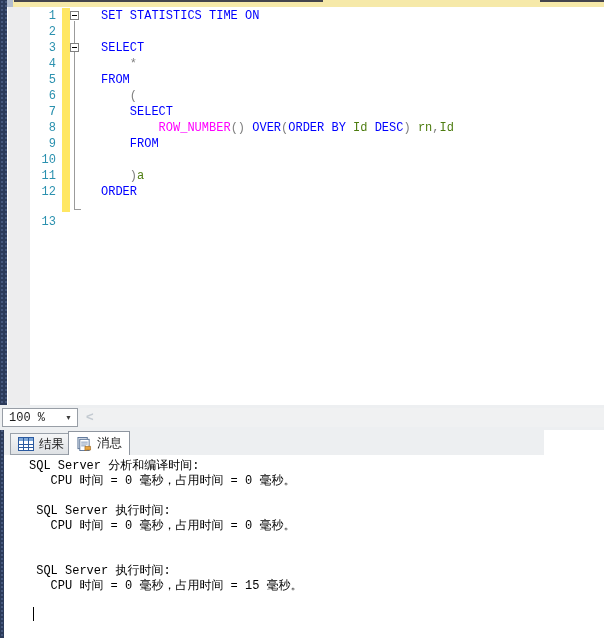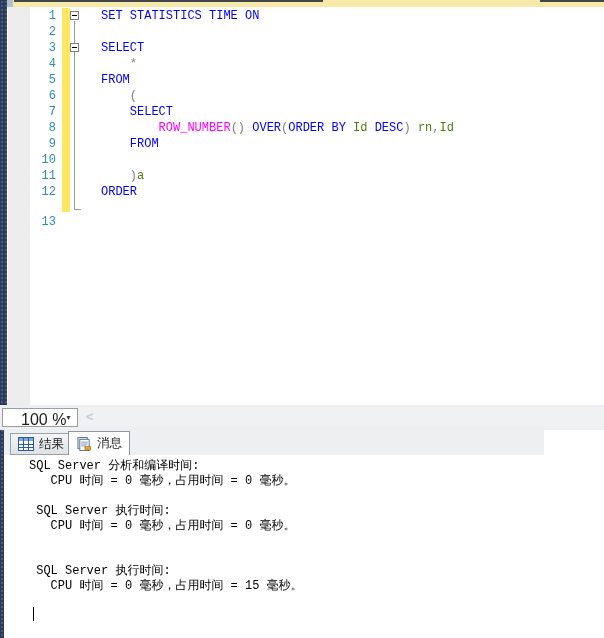--- a/index.html
+++ b/index.html
@@ -37,22 +37,22 @@
   .code-area{position:absolute;left:94px;top:0;right:0;height:294px;}
   .code-line{position:absolute;left:0;height:16px;line-height:16px;white-space:pre;
     font-family:"Liberation Mono","DejaVu Sans Mono",monospace;font-size:12px;color:#000;}
   .tk-kw{color:var(--kw,#0000ff);} .tk-fn{color:var(--fn,#ff00ff);}
   .tk-op{color:var(--op,#808080);} .tk-pl{color:#4d7c0f;}
 
   
   .status-row{position:absolute;left:0;top:405px;width:604px;height:25px;background:#edeff1;}
   .zoom-combo{position:absolute;left:2px;top:3px;width:76px;height:19px;background:#fff;
     border:1px solid #989ea6;box-sizing:border-box;}
-  .zoom-value{position:absolute;left:6px;top:2px;font-size:16px;color:#1c1c1c;
-    font-family:Liberation Sans, sans-serif;margin-left:12px;}
+  .zoom-value{position:absolute;left:6px;top:2px;font-size:12px;color:#1c1c1c;
+    font-family:Liberation Mono, monospace;}
   .zoom-arrow{position:absolute;right:5px;top:5px;font-size:7px;color:#3c3c3c;}
   .hscroll-track{position:absolute;left:80px;top:3px;right:0;height:19px;background:#f0f1f2;}
   .hscroll-left{position:absolute;left:6px;top:1px;font-size:13px;font-weight:bold;color:#c3cad1;}
 
   
   .tab-bar{position:absolute;left:4px;top:430px;width:540px;height:25px;background:#edeff1;}
   .rtab{position:absolute;display:flex;align-items:center;box-sizing:border-box;
     font-size:12.5px;color:#1a1a1a;padding:0 7px;
     font-family:"Liberation Sans",sans-serif;}
   .rtab .ticon{width:16px;height:14px;margin-right:5px;flex:0 0 auto;}

